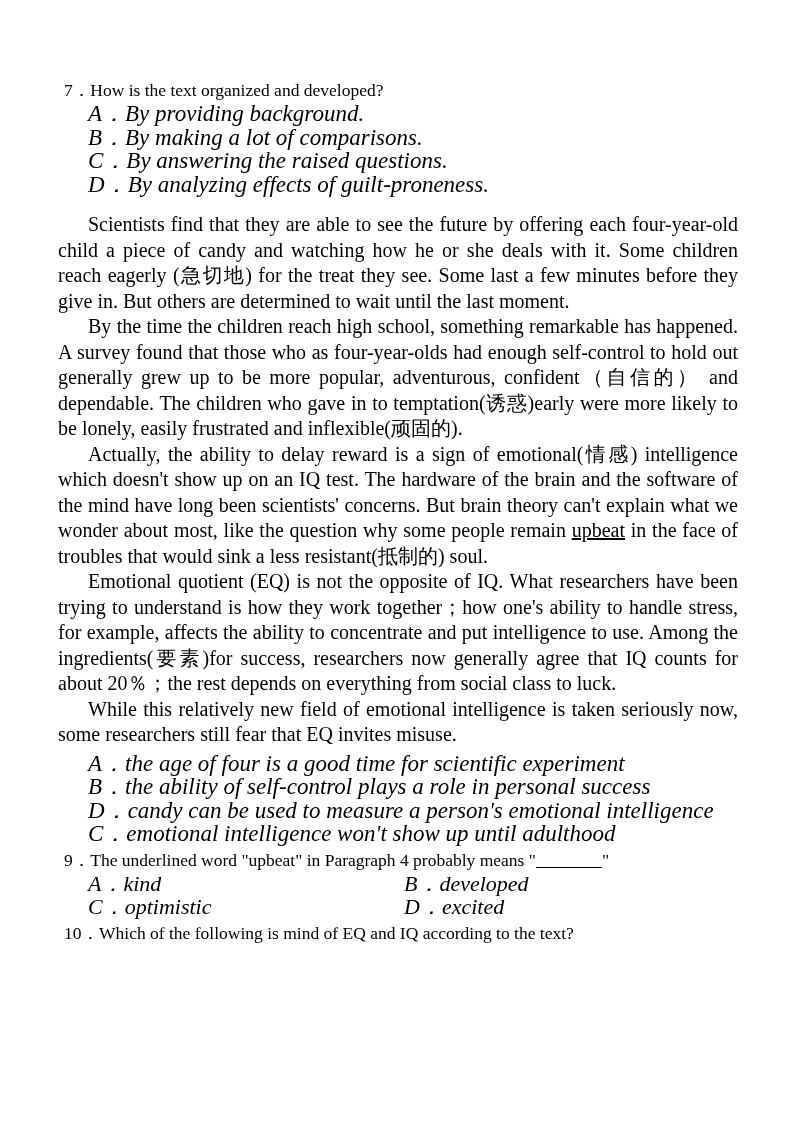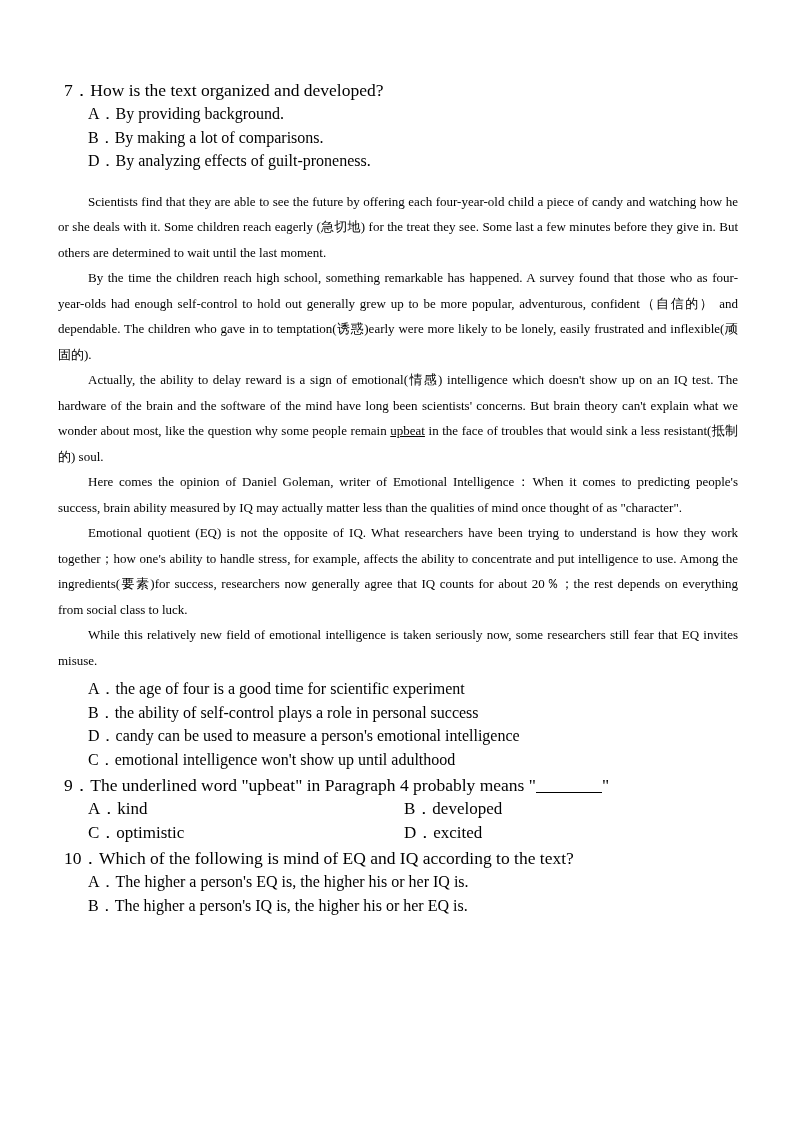--- a/index.html
+++ b/index.html
@@ -34,49 +34,51 @@
   .q-stem .num {
     display: inline-block;
     min-width: 24px;
   }
   .opt-list {
     margin: 0;
     padding: 0 0 0 30px;
     list-style: none;
   }
   .opt-list li {
-    font-size: 16px;
+    font-size: 23px;
     line-height: 23.5px;
     white-space: nowrap;
+    font-style: italic;
   }
   .opt-list li .lbl {
     display: inline-block;
     min-width: 26px;
   }
   .opt-2col {
     margin: 0;
     padding: 0 0 0 30px;
     list-style: none;
   }
   .opt-2col li {
-    font-size: 17px;
+    font-size: 22px;
     line-height: 23.5px;
     display: inline-block;
     width: 48%;
     vertical-align: top;
+    font-style: italic;
   }
   .opt-2col li .lbl {
     display: inline-block;
     min-width: 26px;
   }
   .gap {
     height: 14px;
   }
   .passage p {
-    font-size: 13px;
+    font-size: 20px;
     line-height: 25.5px;
     margin: 0;
     text-align: justify;
     text-justify: inter-word;
     text-indent: 30px;
   }
   .underline-word {
     text-decoration: underline;
   }
   .blank-line {
@@ -98,33 +100,33 @@
 
 <div class="page">
 
   <div class="q-block">
     <p class="q-stem">
       <span class="num">7．</span><span>How is the text organized and developed?</span>
     </p>
     <ul class="opt-list">
       <li><span class="lbl">A．</span><span>By providing background.</span></li>
       <li><span class="lbl">B．</span><span>By making a lot of comparisons.</span></li>
+      <li><span class="lbl">C．</span><span>By answering the raised questions.</span></li>
       <li><span class="lbl">D．</span><span>By analyzing effects of guilt-proneness.</span></li>
     </ul>
   </div>
 
   <div class="gap"></div>
 
   <div class="passage">
     <p>Scientists find that they are able to see the future by offering each four-year-old child a piece of candy and watching how he or she deals with it. Some children reach eagerly (急切地) for the treat they see. Some last a few minutes before they give in. But others are determined to wait until the last moment.</p>
     <p>By the time the children reach high school, something remarkable has happened. A survey found that those who as four-year-olds had enough self-control to hold out generally grew up to be more popular, adventurous, confident（自信的） and dependable. The children who gave in to temptation(诱惑)early were more likely to be lonely, easily frustrated and inflexible(顽固的).</p>
     <p>
       <span>Actually, the ability to delay reward is a sign of emotional(情感) intelligence which doesn't show up on an IQ test. The hardware of the brain and the software of the mind have long been scientists' concerns. But brain theory can't explain what we wonder about most, like the question why some people remain </span><span class="underline-word">upbeat</span><span> in the face of troubles that would sink a less resistant(抵制的) soul.</span>
     </p>
-    <p>Here comes the opinion of Daniel Goleman, writer of Emotional Intelligence：When it comes to predicting people's success, brain ability measured by IQ may actually matter less than the qualities of mind once thought of as "character".</p>
     <p>Emotional quotient (EQ) is not the opposite of IQ. What researchers have been trying to understand is how they work together；how one's ability to handle stress, for example, affects the ability to concentrate and put intelligence to use. Among the ingredients(要素)for success, researchers now generally agree that IQ counts for about 20％；the rest depends on everything from social class to luck.</p>
     <p>While this relatively new field of emotional intelligence is taken seriously now, some researchers still fear that EQ invites misuse.</p>
   </div>
 
   <div class="q-block q-after">
     <ul class="opt-list">
       <li><span class="lbl">A．</span><span>the age of four is a good time for scientific experiment</span></li>
       <li><span class="lbl">B．</span><span>the ability of self-control plays a role in personal success</span></li>
       <li><span class="lbl">D．</span><span>candy can be used to measure a person's emotional intelligence</span></li>
       <li><span class="lbl">C．</span><span>emotional intelligence won't show up until adulthood</span></li>
@@ -140,19 +142,15 @@
       <li><span class="lbl">B．</span><span>developed</span></li>
       <li><span class="lbl">C．</span><span>optimistic</span></li>
       <li><span class="lbl">D．</span><span>excited</span></li>
     </ul>
   </div>
 
   <div class="q-block">
     <p class="q-stem">
       <span class="num">10．</span><span>Which of the following is mind of EQ and IQ according to the text?</span>
     </p>
-    <ul class="opt-list">
-      <li><span class="lbl">A．</span><span>The higher a person's EQ is, the higher his or her IQ is.</span></li>
-      <li><span class="lbl">B．</span><span>The higher a person's IQ is, the higher his or her EQ is.</span></li>
-    </ul>
   </div>
 
 </div>
 
 </body></html>

